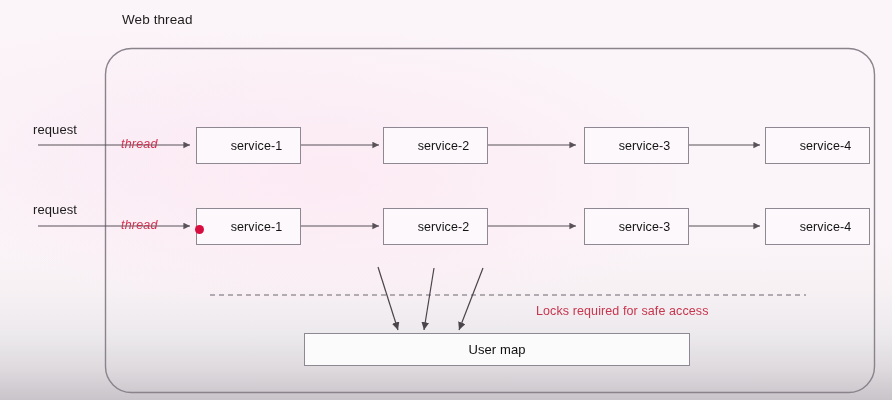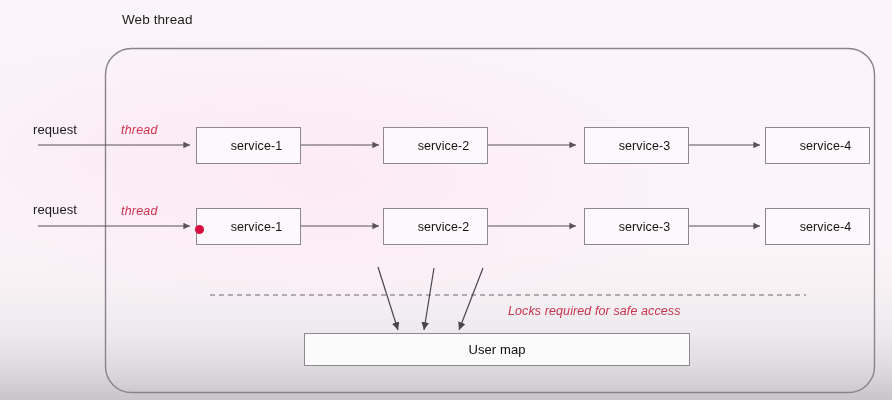--- a/index.html
+++ b/index.html
@@ -61,29 +61,29 @@
   }
   .lbl-request-1 { top: 122px; }
   .lbl-request-2 { top: 202px; }
 
   .lbl-thread {
     left: 121px;
     font-size: 12.5px;
     font-style: italic;
     color: #cf3350;
     letter-spacing: 0.2px;
+    margin-top: 14px;
   }
   .lbl-thread-1 { top: 123px; }
   .lbl-thread-2 { top: 204px; }
 
   .lbl-locks {
-    left: 508px;
+    left: 536px;
     top: 304px;
     font-size: 12.5px;
-    font-style: italic;
     color: #c8354e;
     letter-spacing: 0.1px;
   }
 
   .svcbox {
     position: absolute;
     box-sizing: border-box;
     border: 1px solid #8d8891;
     background: #fdf8fb;
     display: flex;

